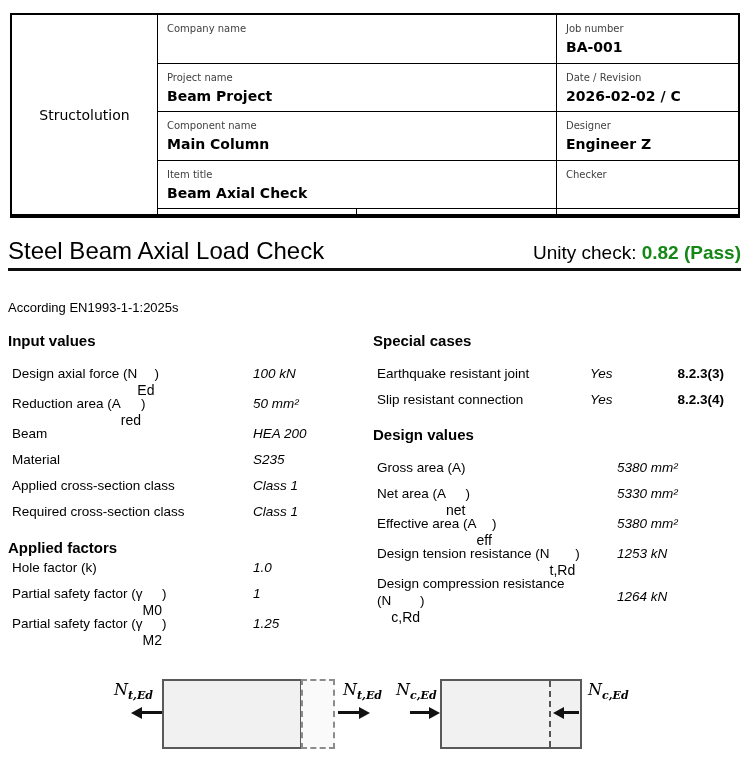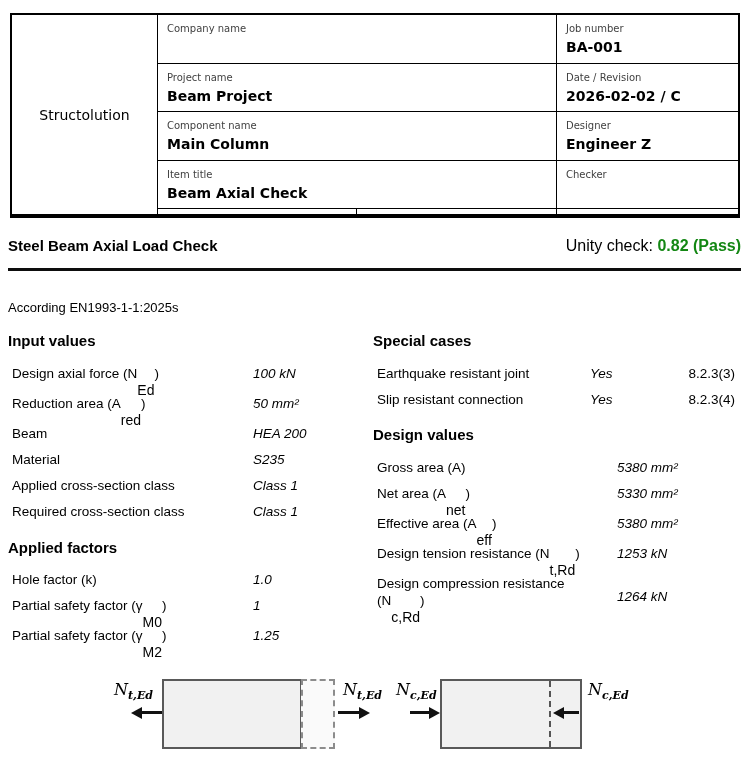--- a/index.html
+++ b/index.html
@@ -16,45 +16,45 @@
   .hcell{box-sizing:border-box;border-bottom:1px solid #000;padding:8px 18px 0 9px;overflow:hidden;}
   .hcell.mid{border-right:1px solid #000;}
   .hlabel{font-size:10px;color:#3f3f3f;line-height:12px;}
   .hvalue{font-size:14px;font-weight:bold;margin-top:4px;line-height:17px;min-height:17px;}
   .hstrip{grid-column:2/4;position:relative;}
   .hstrip .vline{position:absolute;top:0;bottom:0;width:1px;background:#000;}
 
   
   .titlebar{position:absolute;left:8px;top:237px;width:733px;display:flex;
             justify-content:space-between;align-items:baseline;}
-  .doc-title{font-size:15px;font-weight:bold;letter-spacing:0;}
-  .unity{font-size:16px;text-align:right;}
+  .doc-title{font-size:24px;font-weight:normal;letter-spacing:0;}
+  .unity{font-size:19px;text-align:right;}
   .unity b{font-weight:bold;}
   .rule{position:absolute;left:8px;top:268px;width:733px;height:3px;background:#0d0d0d;}
   .according{position:absolute;left:8px;top:300px;font-size:13px;}
 
   
   .sec{position:absolute;font-size:13.5px;}
   .sec h3{margin:0;font-size:15px;font-weight:bold;line-height:18px;}
   .rows{margin-top:15px;}
   .row{position:relative;line-height:17px;}
   .row-plain{height:26px;}
   .row-sub{height:30px;}
   .row-wrap{height:44px;}
   .lbl{display:inline-block;padding-left:4px;}
   .sub{font-size:14px;position:relative;top:17px;}
   .val{position:absolute;top:0;white-space:nowrap;font-style:italic;}
   .sec-input{left:8px;top:332px;width:355px;}
   .sec-input .val{left:245px;}
   .sec-factors{left:8px;top:539px;width:355px;}
-  .sec-factors .rows{margin-top:14px;}
+  .sec-factors .rows{margin-top:2px;}
   .sec-factors .val{left:245px;}
   .sec-special{left:373px;top:332px;width:362px;}
   .sec-special .val{left:217px;}
-  .sec-special .ref{position:absolute;right:0;top:0;white-space:nowrap;}
+  .sec-special .ref{position:absolute;right:11px;top:0;white-space:nowrap;font-weight:bold;}
   .sec-design{left:373px;top:426px;width:362px;}
   .sec-design .val{left:244px;}
   .sec-design .lbl{max-width:238px;}
   .row-wrap .val{top:13px;}
 
   
   .dg-rect{position:absolute;box-sizing:border-box;background:#f1f1f1;border:2px solid #595959;}
   .dg-dash{position:absolute;box-sizing:border-box;background:#fafafa;border:2px dashed #8c8c8c;}
   .dg-dashline{position:absolute;width:0;border-left:2px dashed #555;}
   .aline{position:absolute;height:3px;background:#111;}

